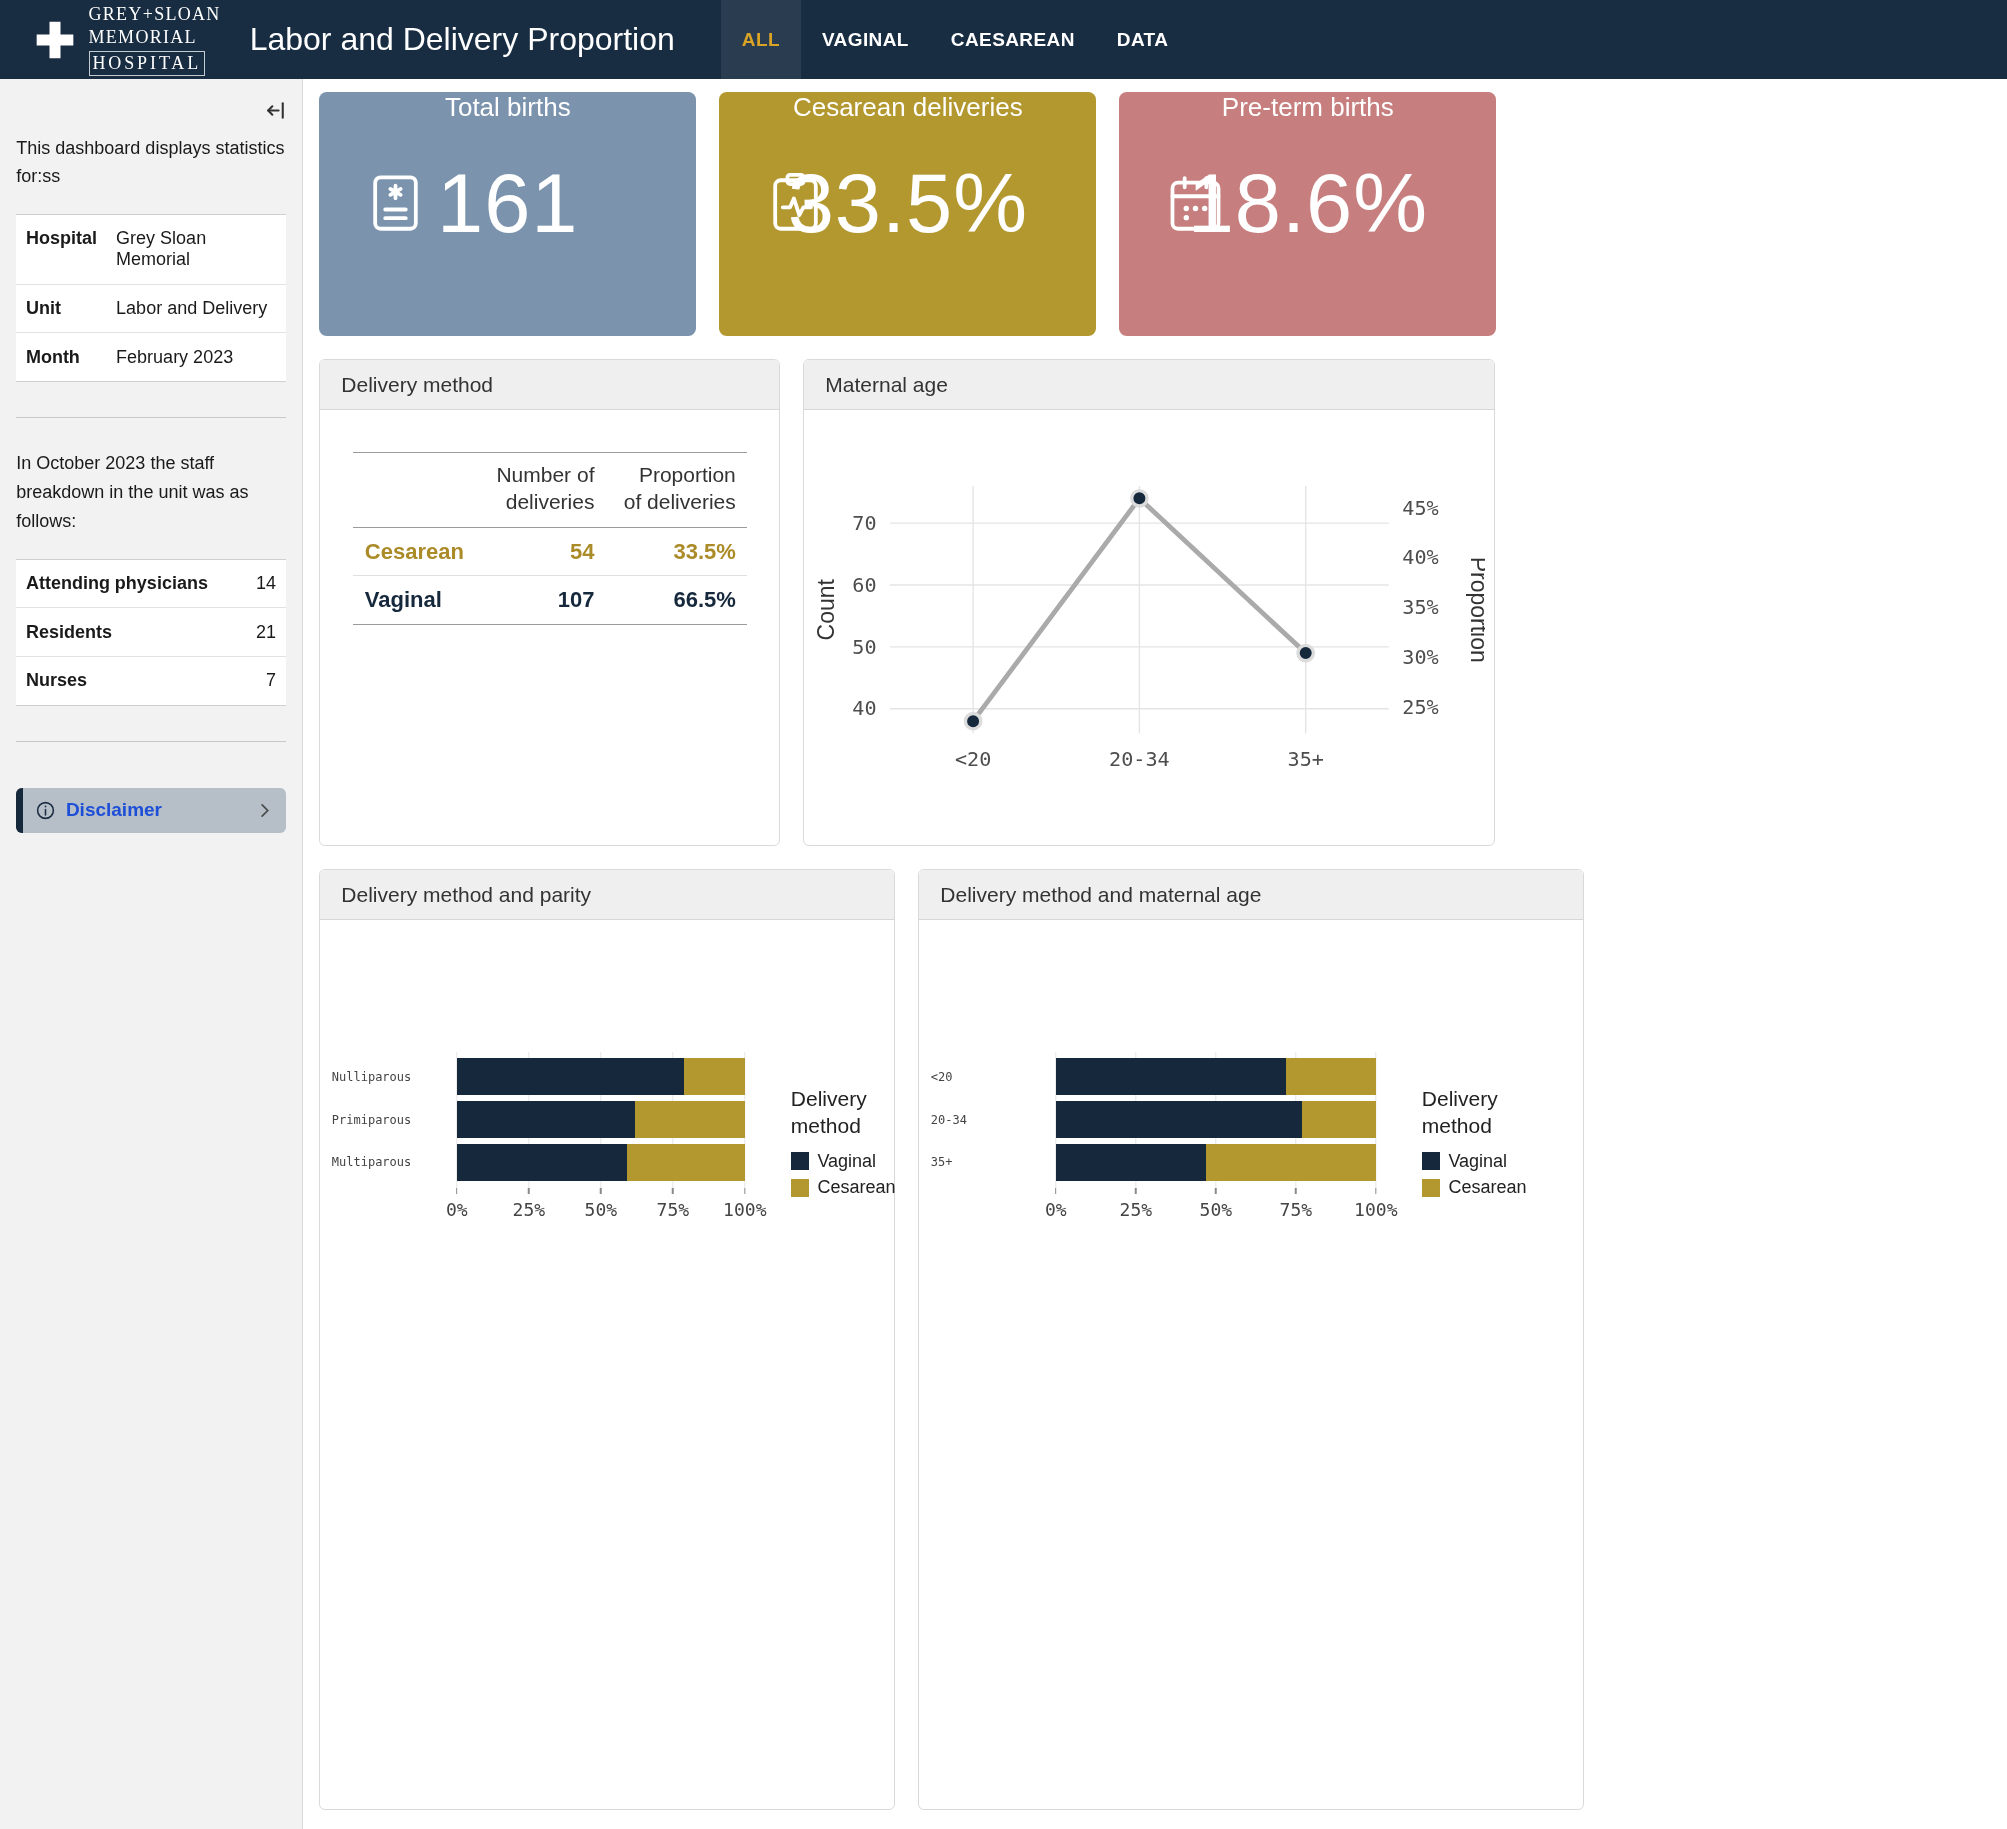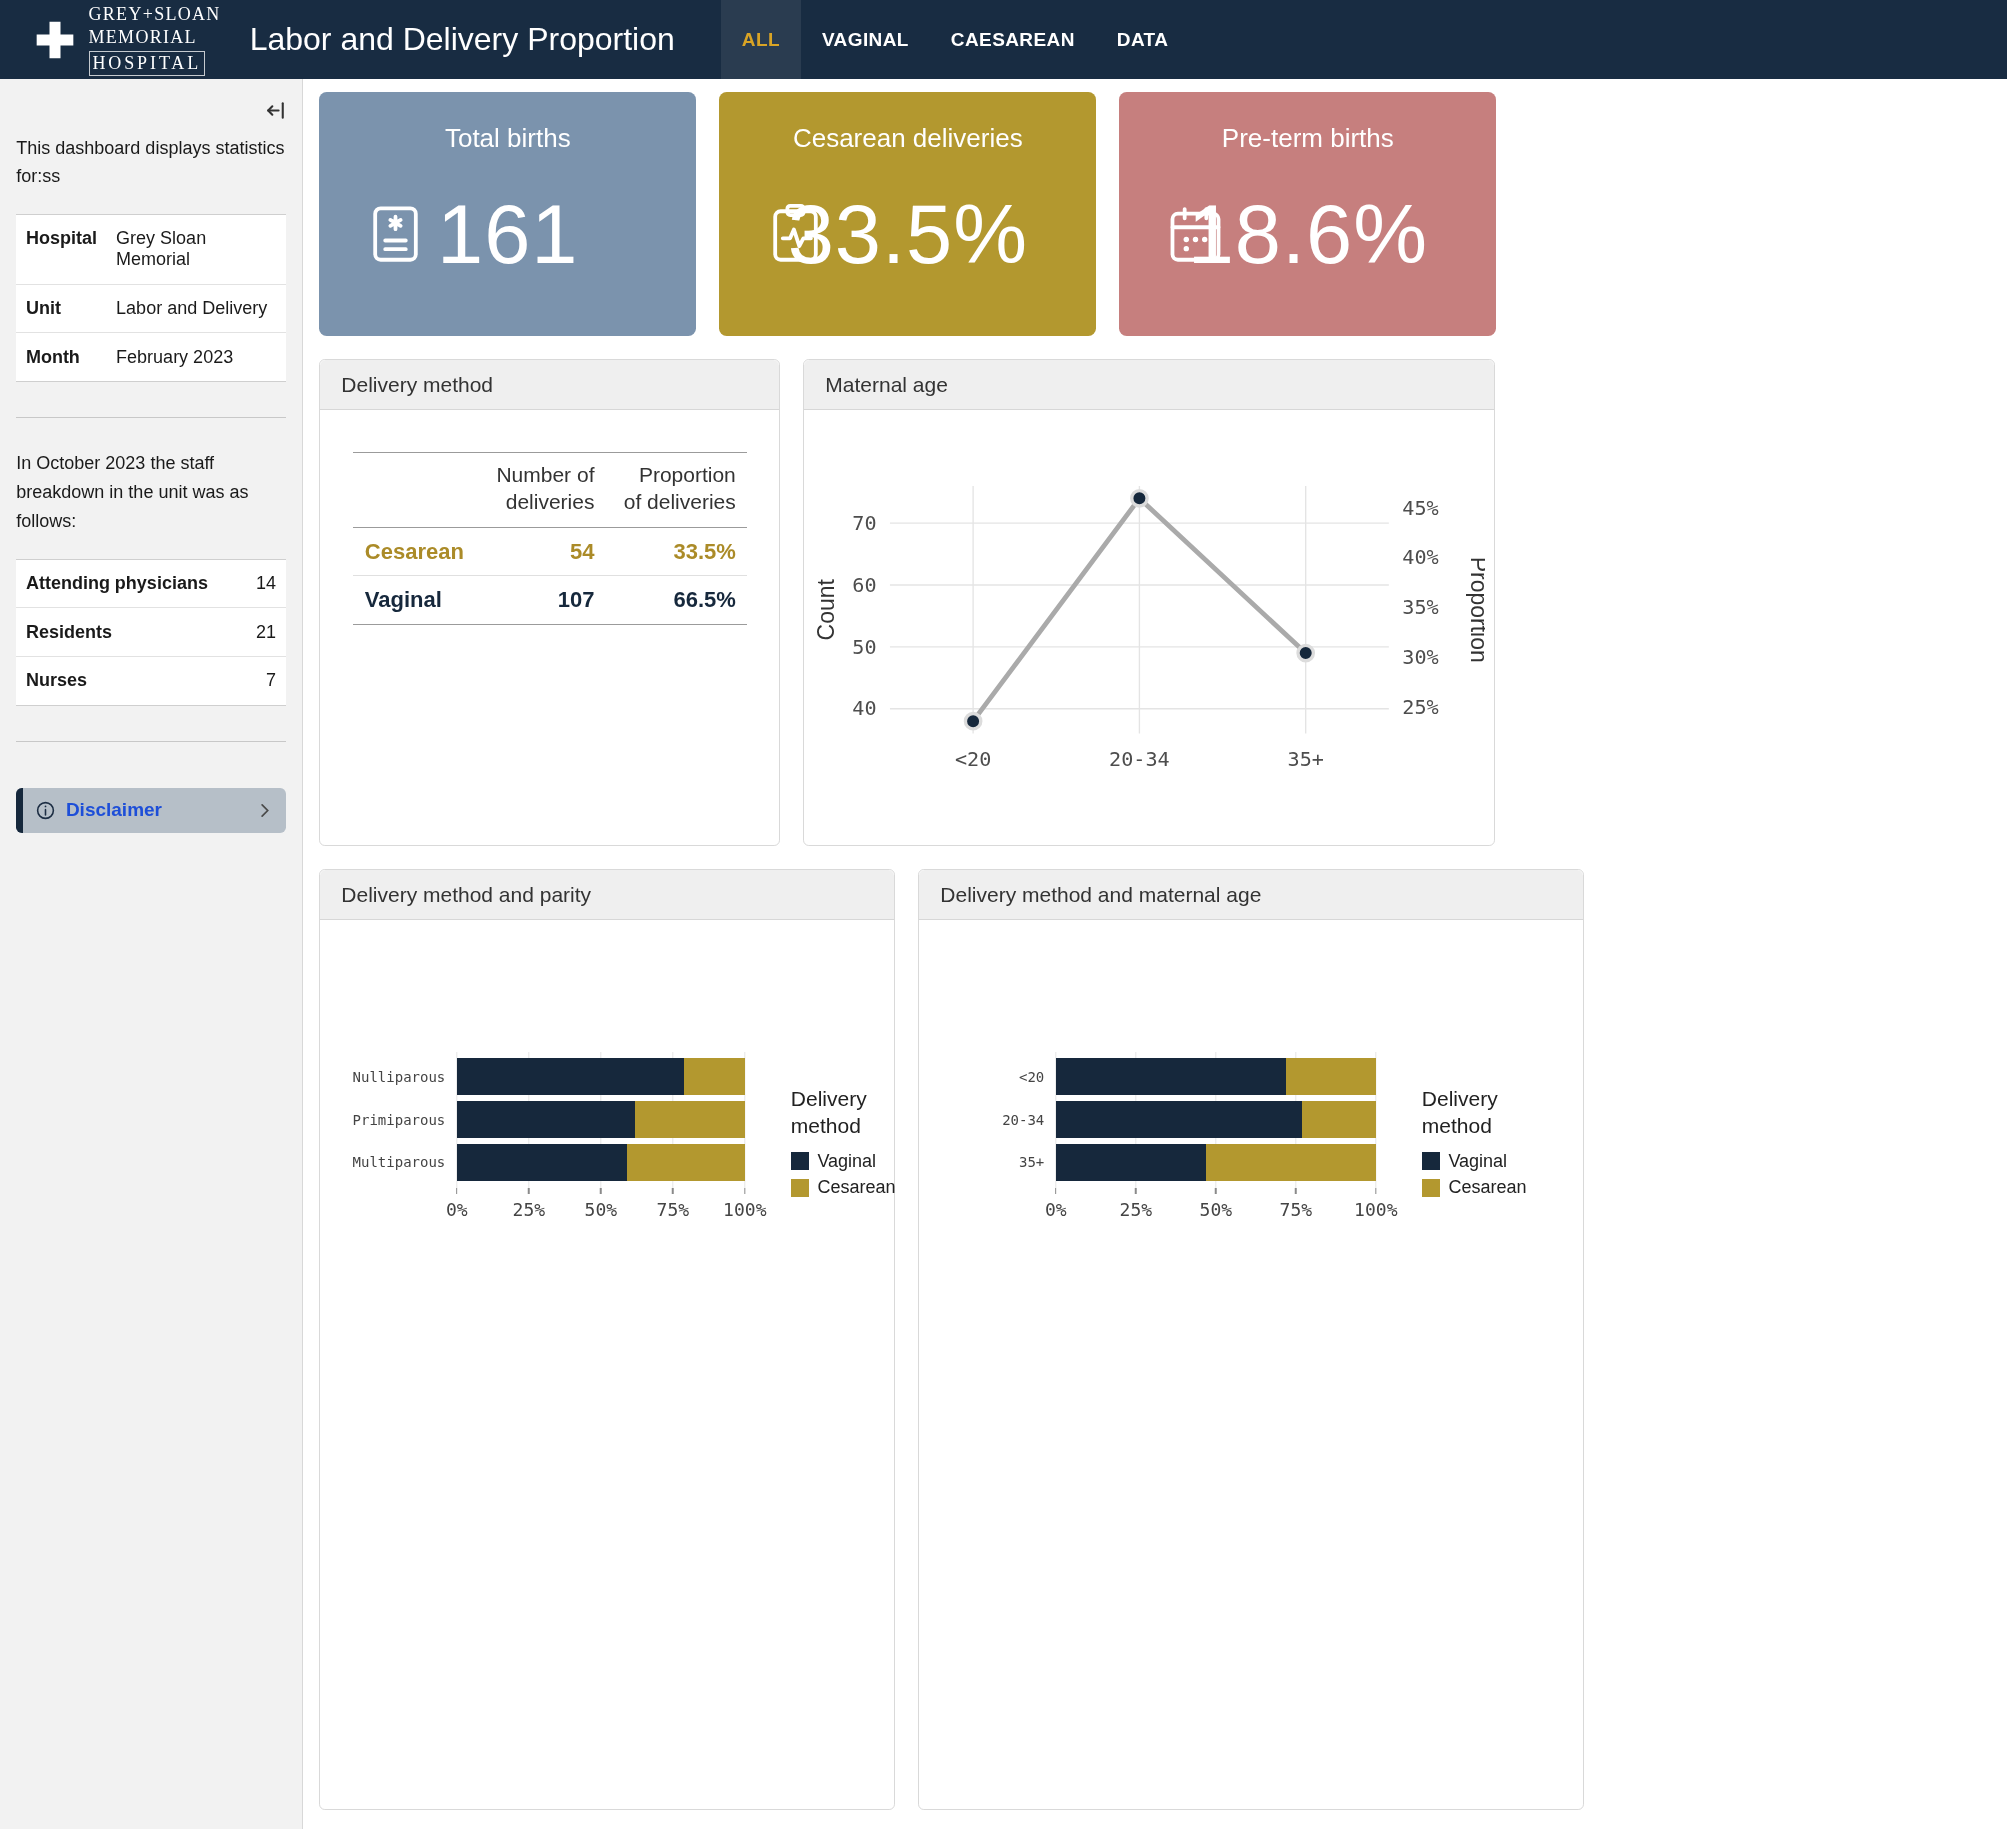--- a/index.html
+++ b/index.html
@@ -40,21 +40,21 @@
   .disclaimer{margin-top:46px;width:100%;display:flex;align-items:center;gap:9.6px;
               background:#b6bfc8;border:none;border-radius:5.8px;padding:11.5px 11.5px 11.5px 19px;
               position:relative;overflow:hidden;font-family:inherit;font-weight:700;
               font-size:19px;color:#1d4ed8;cursor:pointer;text-align:left}
   .disclaimer::before{content:"";position:absolute;left:0;top:0;bottom:0;width:6.7px;background:#16283c}
   .disclaimer .chev{margin-left:auto;display:flex}
 
   
   .value-row{display:flex;gap:23px}
   .value-box{width:377px;height:244px;border-radius:7.7px;color:#fff;box-sizing:border-box;
-             padding-top:31px;text-align:center}
+             text-align:center}
   .vb-title{font-size:26px;font-weight:500;margin:0}
   .vb-body{position:relative;margin-top:27px;height:106px;display:flex;align-items:center;justify-content:center}
   .vb-icon{position:absolute;left:44px;top:50%;transform:translateY(-50%);display:flex}
   .vb-icon svg{width:65px;height:65px}
   .vb-value{font-size:83px;font-weight:400;letter-spacing:1px;line-height:1}
 
   
   .cards-row{display:flex;gap:23px;margin-top:23px}
   .card{background:#fff;border:1px solid #d9d9d9;border-radius:5.8px;display:flex;
         flex-direction:column;box-sizing:border-box}
@@ -78,22 +78,22 @@
 
   
   .tick{font-family:"DejaVu Sans Mono",monospace;font-size:21px;fill:#4d4d4d}
   .axis-title{font-family:"Liberation Sans",sans-serif;font-size:24px;fill:#333}
 
   
   .barchart{display:flex;align-items:center;margin:138px 0 0 11.5px}
   .rows-wrap{position:relative}
   .bar-row{display:flex;align-items:center;margin-bottom:5.8px;position:relative;z-index:1}
   .bar-row:last-child{margin-bottom:0}
-  .bar-cat{width:125px;padding-right:11.5px;box-sizing:border-box;text-align:right;
-           font-family:"DejaVu Sans Mono",monospace;font-size:14px;color:#444}
+  .bar-cat{width:125px;padding-right:11.5px;box-sizing:border-box;
+           font-family:"DejaVu Sans Mono",monospace;font-size:12px;color:#444}
   .bar-track{height:37px;display:flex}
   .seg{height:100%}
   .gl-layer{position:absolute;top:-6.7px;bottom:-6.7px;left:125px;z-index:0}
   .gl{position:absolute;top:0;bottom:0;width:1.4px;background:#e5e5e5;transform:translateX(-50%)}
   .bar-axis{display:flex;margin-top:6.7px}
   .axis-track{position:relative;height:37px}
   .tick-lab{position:absolute;top:0;transform:translateX(-50%);text-align:center;
             font-family:"DejaVu Sans Mono",monospace;font-size:18px;color:#444}
   .tick-lab i{display:block;width:1.4px;height:6.7px;background:#8a8a8a;margin:0 auto 4.8px}
   .legend{margin-left:46px}

